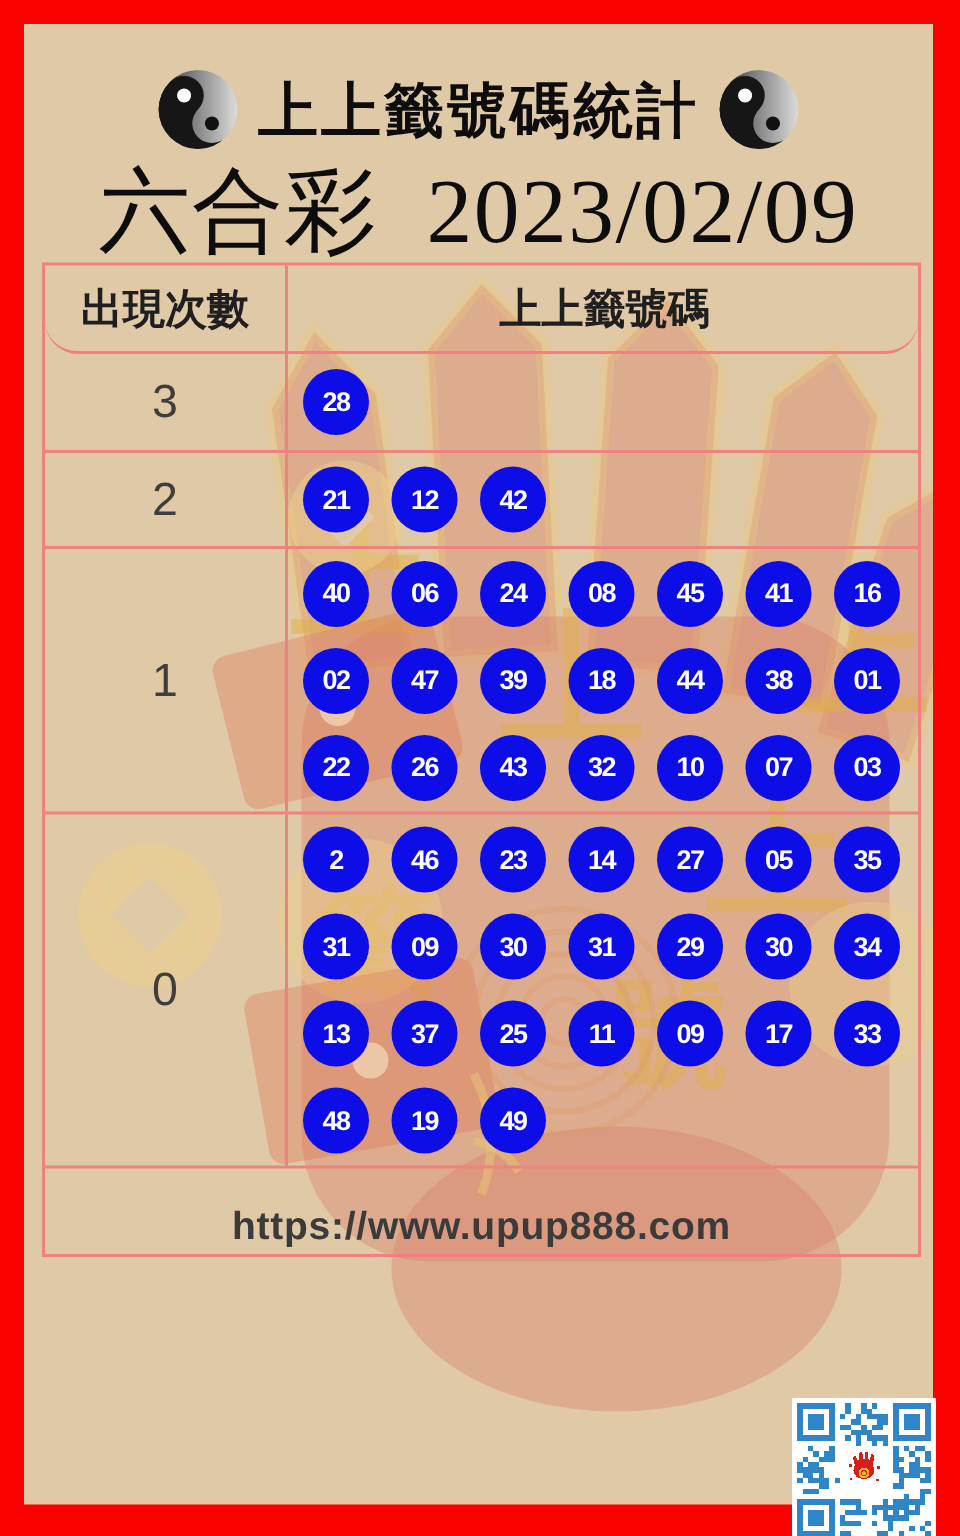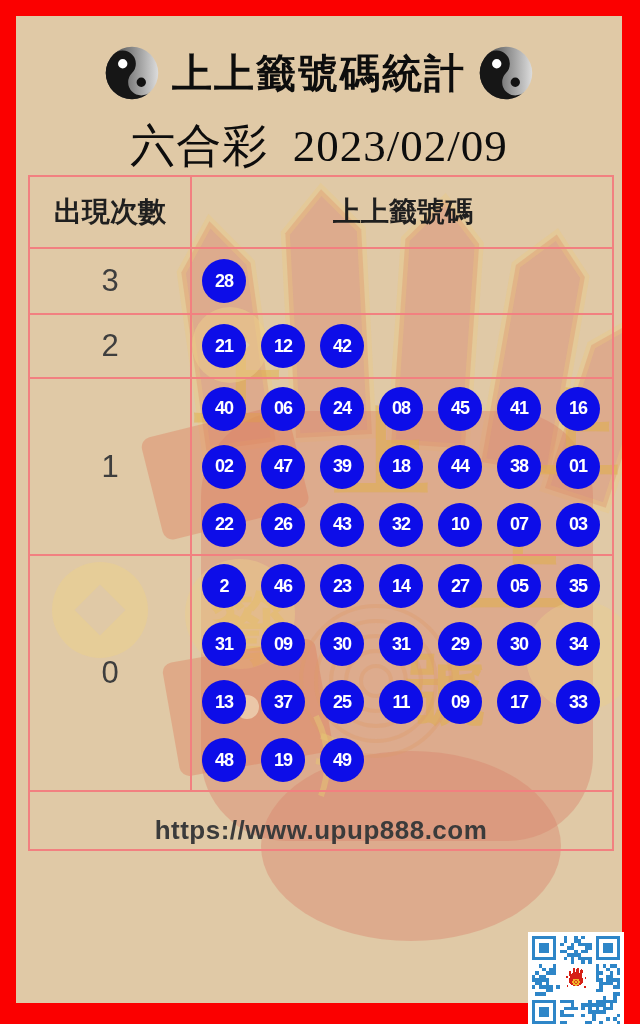--- a/index.html
+++ b/index.html
@@ -17,22 +17,22 @@
 
   
   .hdr { position:absolute; left:0; top:18px; width:606px; height:78px;
          display:flex; align-items:center; justify-content:center; gap:10px; }
   .yinyang { width:60px; height:60px; flex:0 0 auto; }
   .title {
     font-family:"Liberation Serif", serif; font-weight:bold;
     font-size:40px; color:#0d0d0d; letter-spacing:2px; white-space:nowrap;
   }
   .subtitle {
-    position:absolute; left:0; top:100px; width:606px; text-align:center;
-    font-family:"Liberation Serif", serif; font-size:45px; color:#0d0d0d;
+    position:absolute; left:0; top:84px; width:606px; text-align:center;
+    font-family:"Liberation Serif", serif; font-size:61px; color:#0d0d0d;
     letter-spacing:1px;
   }
 
   
   .stat-table {
     position:absolute; left:12px; top:159px; width:586px;
     border:2px solid var(--grid-pink,#f28080);
   }
   .trow { display:flex; border-bottom:2px solid var(--grid-pink,#f28080); }
   .cell-count {
@@ -42,21 +42,21 @@
     color:#3e3e3e; font-size:31px;
   }
   .cell-balls {
     flex:1 1 auto; display:flex; flex-wrap:wrap; align-content:center;
     gap:14px 15px; padding:6px 8px 6px 10px;text-align:center;
   }
   .thead .cell-count, .thead .cell-balls {
     font-weight:bold; font-size:28px; color:#1f1f1f;
     align-items:center; justify-content:center; display:flex;
   }
-  .thead { height:72px; }
+  .thead { height:59px;border-radius:22px; }
   .row-3 { height:66px; }
   .row-2 { height:64px; }
   .row-1 { height:177px; }
   .row-0 { height:236px; }
   .tfoot { height:37px; display:flex; align-items:center; justify-content:center; border-bottom:none;margin-top:20px; }
   .tfoot a {
     font-weight:bold; font-size:26px; color:#3b3b3b; text-decoration:none;
     letter-spacing:0.5px;
   }
   .ball {

